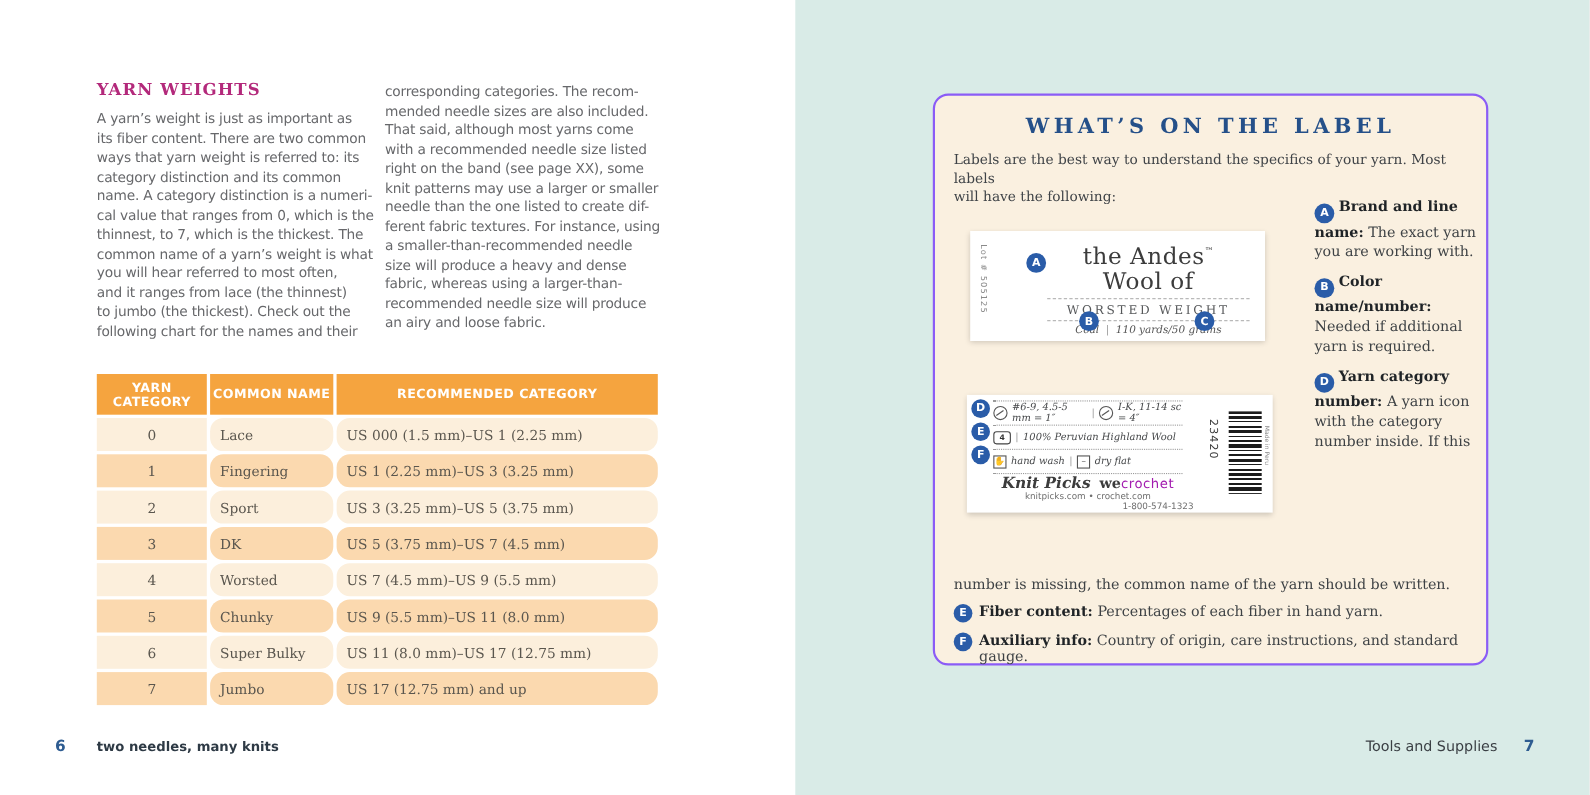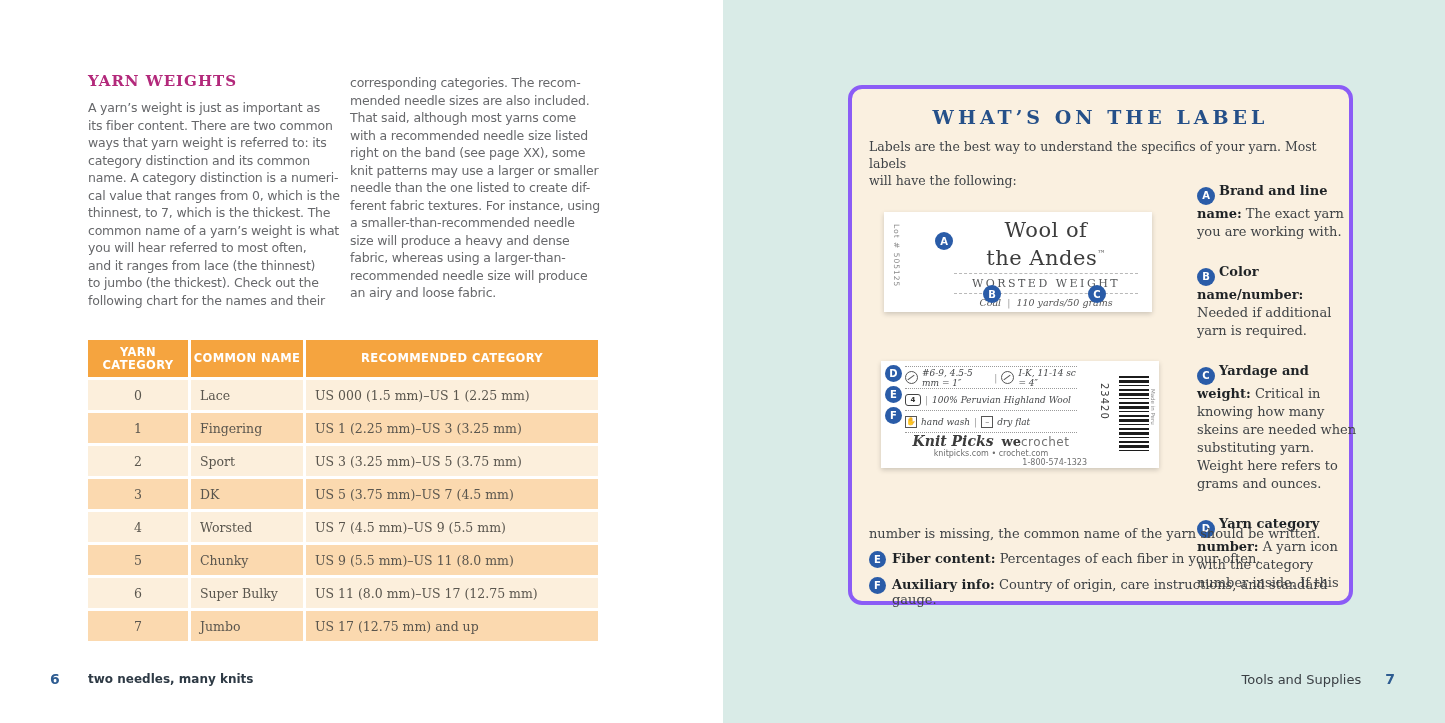--- a/index.html
+++ b/index.html
@@ -16,30 +16,30 @@
   .col2{left:350px;top:74px;width:268px;}
   
   .yarn-table{position:absolute;left:88px;top:340px;width:510px;}
   .yt-header,.yt-row{display:grid;grid-template-columns:100px 112px 292px;gap:3px;margin-bottom:3px;}
   .yt-hcell{background:#f5a43f;color:#ffffff;font-weight:bold;font-size:11.5px;line-height:13px;
             letter-spacing:.4px;height:37px;display:flex;align-items:center;justify-content:center;
             text-align:center;}
   .yt-cell{height:30px;display:flex;align-items:center;font-family:"DejaVu Serif",serif;
            font-size:12.5px;color:#5a564e;}
   .c-cat{justify-content:center;}
-  .c-name,.c-needles{padding-left:9px;}
+  .c-name,.c-needles{padding-left:9px;border-radius:12px;}
   .yt-body > .yt-row:nth-of-type(odd) .yt-cell{background:#fcefdc;}
   .yt-body > .yt-row:nth-of-type(even) .yt-cell{background:#fbd9af;}
   .footer-left{position:absolute;top:671px;left:0;width:723px;}
   .pg-num{position:absolute;left:50px;font-weight:bold;font-size:14px;color:#2e5c91;}
   .chapter{position:absolute;left:88px;top:1px;font-size:12px;font-weight:600;color:#2e3a45;}
   
   .page-right{position:absolute;left:723px;top:0;width:722px;height:723px;background:#d9ebe7;}
   .label-box{position:absolute;left:125px;top:85px;width:505px;height:520px;background:#faf0e0;
-             border:4px solid #8b5cf6;border-radius:14px;box-sizing:border-box;}
+             border:2px solid #8b5cf6;border-radius:14px;box-sizing:border-box;}
   .box-title{position:absolute;left:0;top:17px;width:100%;text-align:center;
              font-family:"DejaVu Serif",serif;font-weight:bold;font-size:19px;
              letter-spacing:4px;color:#255089;}
   .box-intro{position:absolute;left:17px;top:49px;width:470px;font-family:"DejaVu Serif",serif;
              font-size:12.5px;line-height:17px;color:#3f4347;}
   .serif{font-family:"DejaVu Serif",serif;}
   .badge{width:18px;height:18px;border-radius:50%;background:#2a5ca8;color:#fff;
          font-family:"DejaVu Sans",sans-serif;font-weight:bold;font-size:10px;
          display:inline-flex;align-items:center;justify-content:center;flex:none;}
   .badge.abs{position:absolute;}
@@ -67,30 +67,30 @@
   .icon-circ::after{content:"";position:absolute;left:1px;top:5px;width:8px;height:1px;background:#555;
                     transform:rotate(-35deg);}
   .skein{width:14px;height:10px;border:1px solid #444;border-radius:3px;font:bold 7px "DejaVu Sans",sans-serif;
          font-style:normal;color:#333;display:flex;align-items:center;justify-content:center;flex:none;}
   .dryflat{width:10px;height:10px;border:1px solid #555;flex:none;display:flex;align-items:center;
            justify-content:center;font-style:normal;font-size:8px;color:#555;}
   .sep{color:#999;font-style:normal;}
   .l2-logos{position:absolute;left:14px;top:70px;width:192px;text-align:center;color:#3c3c3c;}
   .kp{font-family:"DejaVu Serif",serif;font-style:italic;font-weight:bold;font-size:14px;}
   .wc-we{font-family:"DejaVu Serif",serif;font-weight:bold;font-size:13px;margin-left:8px;}
-  .wc-cr{font-family:"DejaVu Sans",sans-serif;font-size:12px;color:#737373;letter-spacing:.5px;}
+  .wc-cr{font-family:"DejaVu Sans",sans-serif;font-size:12px;color:#a21caf;letter-spacing:.5px;}
   .l2-sites{position:absolute;left:14px;top:88px;width:192px;text-align:center;font-size:8px;color:#6f6f6f;}
   .l2-phone{position:absolute;left:14px;top:97px;width:192px;text-align:right;font-size:8px;color:#6f6f6f;}
   .barcode{position:absolute;left:238px;top:15px;width:30px;height:75px;
            background:repeating-linear-gradient(180deg,#1c1c1c 0 2px,#fff 2px 4px,#1c1c1c 4px 7px,#fff 7px 9px,#1c1c1c 9px 10px,#fff 10px 13px);}
   .bc-num{position:absolute;left:218px;top:22px;writing-mode:vertical-rl;font-size:10px;color:#3a3a3a;
           letter-spacing:1px;}
   .made-in{position:absolute;left:269px;top:28px;writing-mode:vertical-rl;font-size:5.5px;color:#8d8d8d;}
   
-  .items-col{position:absolute;left:345px;top:93px;width:160px;display:flex;flex-direction:column;gap:22px;align-items:flex-end;}
+  .items-col{position:absolute;left:345px;top:93px;width:160px;display:flex;flex-direction:column;gap:9px;align-items:flex-end;}
   .item{font-family:"DejaVu Serif",serif;font-size:13px;line-height:18px;color:#3e4245;}
   .item b{color:#1f2326;}
   .item .badge{vertical-align:-4px;margin-right:4px;}
   .d-cont{position:absolute;left:17px;top:437px;width:470px;font-family:"DejaVu Serif",serif;
           font-size:13px;color:#3e4245;}
   .line-item{position:absolute;left:17px;width:478px;display:flex;align-items:flex-start;gap:6px;
              font-family:"DejaVu Serif",serif;font-size:13px;color:#3e4245;}
   .line-item b{color:#1f2326;}
   .e-item{top:462px;}
   .f-item{top:488px;}
@@ -203,22 +203,22 @@
     <div class="label-box">
 
       <div class="box-title">WHAT’S ON THE LABEL</div>
 
       <div class="box-intro lines">Labels are the best way to understand the specifics of your yarn. Most labels
 will have the following:</div>
 
       <div class="label1">
         <div class="lot">Lot #  505125</div>
         <div class="l1-content">
+          <div class="brand-line"><span>the Andes</span><span class="tm">™</span></div>
           <div class="brand-line">Wool of</div>
-          <div class="brand-line"><span>the Andes</span><span class="tm">™</span></div>
           <div class="l1-rule"></div>
           <div class="ww serif">WORSTED WEIGHT</div>
           <div class="l1-rule"></div>
           <div class="color-line serif"><span>Coal</span>&nbsp;&nbsp;<span class="sep">|</span>&nbsp;&nbsp;<span>110 yards/50 grams</span></div>
         </div>
         <span class="badge abs" style="left:51px;top:20px;">A</span>
         <span class="badge abs" style="left:99px;top:73px;">B</span>
         <span class="badge abs" style="left:204px;top:73px;">C</span>
       </div>
 
@@ -260,32 +260,29 @@
       </div>
 
       <div class="items-col">
         <div class="item">
           <span class="badge">A</span><b>Brand and line name:</b> <span>The exact yarn you are working with.</span>
         </div>
         <div class="item">
           <span class="badge">B</span><b>Color name/number:</b> <span>Needed if additional yarn is required.</span>
         </div>
         <div class="item">
-          <span class="badge">C</span><b>Yardage and weight:</b> <span>Critical in knowing how many skeins are needed when substituting yarn. Weight here refers to grams and ounces.</span>
-        </div>
-        <div class="item">
           <span class="badge">D</span><b>Yarn category number:</b> <span>A yarn icon with the category number inside. If this</span>
         </div>
       </div>
 
       <div class="d-cont">number is missing, the common name of the yarn should be written.</div>
 
       <div class="line-item e-item">
         <span class="badge" style="width:17px;height:17px;">E</span>
-        <span><b>Fiber content:</b> <span>Percentages of each fiber in your often.</span></span>
+        <span><b>Fiber content:</b> <span>Percentages of each fiber in hand yarn.</span></span>
       </div>
       <div class="line-item f-item">
         <span class="badge" style="width:17px;height:17px;">F</span>
         <span><b>Auxiliary info:</b> <span>Country of origin, care instructions, and standard gauge.</span></span>
       </div>
     </div>
 
     <div class="footer-right">
       <span class="fr-title">Tools and Supplies</span>
       <span class="fr-num">7</span>

